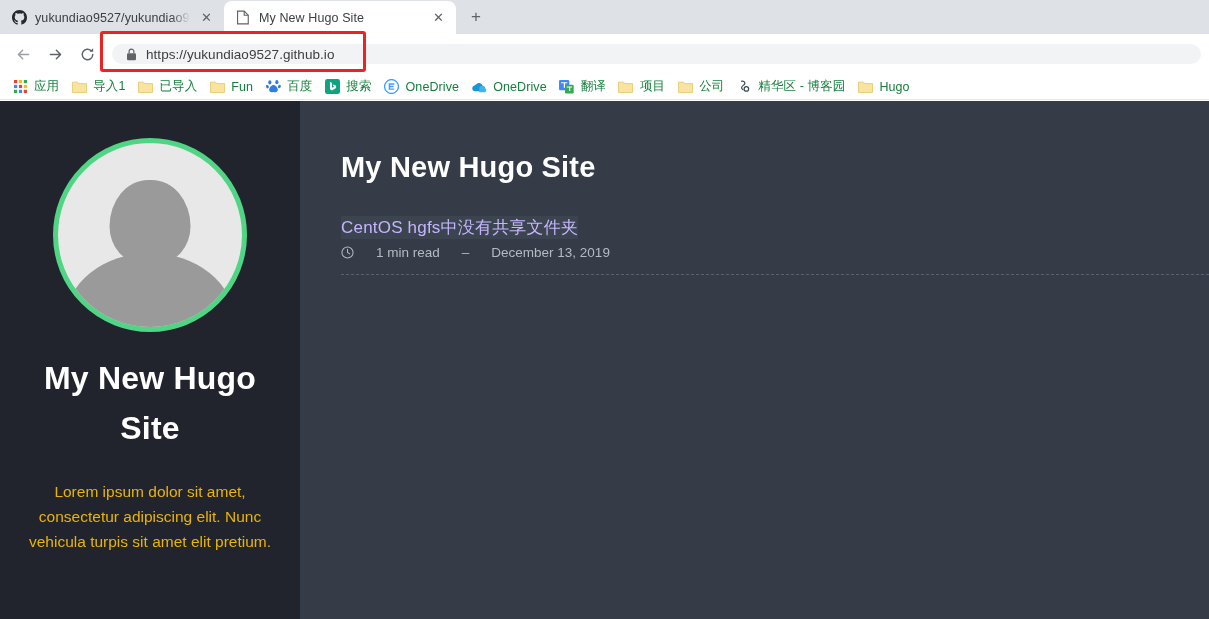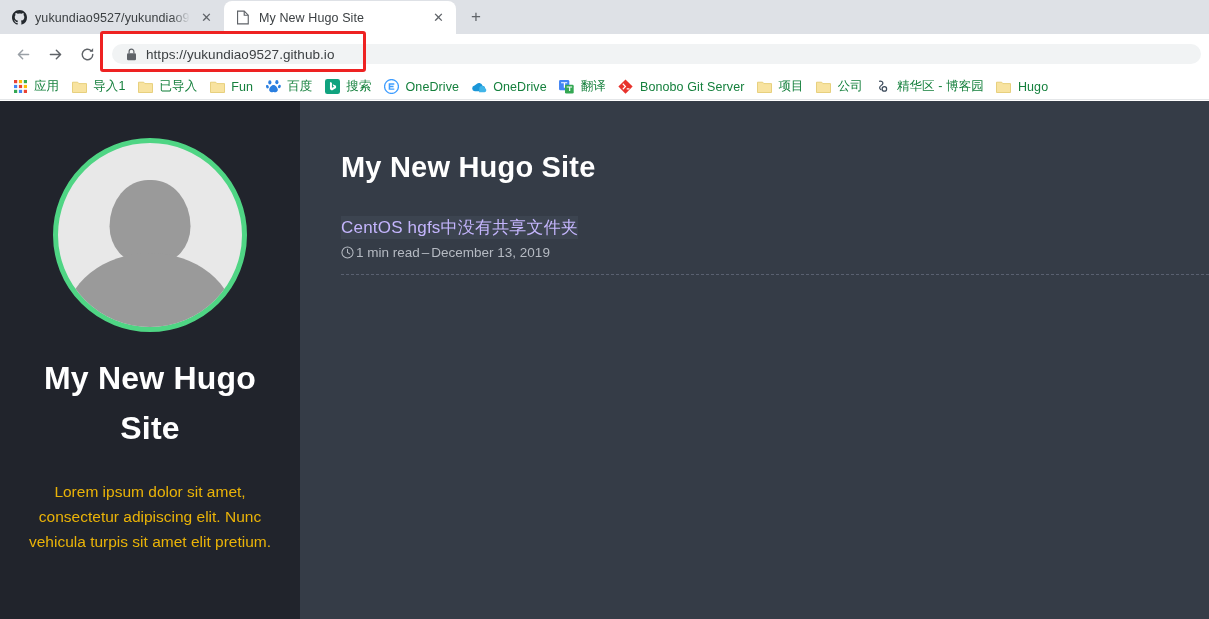--- a/index.html
+++ b/index.html
@@ -207,21 +207,21 @@
     font-size: 17px;
     color: #c4b5fd;
     background: #3c4450;
     text-decoration: none;
     letter-spacing: .2px;
   }
   .post-meta {
     margin-top: 6px;
     display: flex;
     align-items: center;
-    gap: 2px;
+    gap: 22px;
     font-size: 13.5px;
     color: #b5bac2;
   }
   .clock-icon { width: 13px; height: 13px; flex: 0 0 13px; display: flex; }
   .post-divider {
     margin-top: 14px;
     width: 868px;
     height: 0;
     border-top: 1px dashed #596070;
   }
@@ -382,29 +382,20 @@
         <svg width="15" height="14" viewBox="0 0 16 15">
             <rect x="0" y="0" width="11" height="11" rx="1.4" fill="#4285f4"></rect>
             <path fill="#fff" d="M2.2 2.3h6.6v1.2H6.5v4.9H5.1V3.5H2.2z"></path>
             <rect x="6.4" y="5.2" width="9.3" height="9.3" rx="1.4" fill="#34a853"></rect>
             <path fill="#fff" d="M8.2 7h5.8v1h-2v3.9h-1.2V8h-2.6z"></path>
           </svg>
       </span>
       <span class="bm-label">翻译</span>
     </div>
 
-    <div class="bm">
-      <span class="bm-icon">
-        <svg width="15" height="15" viewBox="0 0 16 16">
-            <path fill="#e8322c" d="M8 .4 15.6 8 8 15.6.4 8z"></path>
-            <path fill="#fff" d="M5.6 4.6 8.8 8l-3.2 3.4-.9-.9L7 8 4.7 5.5zM9.3 9.9h2.9v1.3H9.3z"></path>
-          </svg>
-      </span>
-      <span class="bm-label">Bonobo Git Server</span>
-    </div>
 
     <div class="bm">
       <span class="bm-icon">
         <svg width="15" height="13" viewBox="0 0 15 13">
             <path fill="#f8e3a0" stroke="#e2c86a" stroke-width=".8" d="M.5 2.2h5.2l1.2 1.4h7.6v8.9H.5z"></path>
           </svg>
       </span>
       <span class="bm-label">项目</span>
     </div>
 

